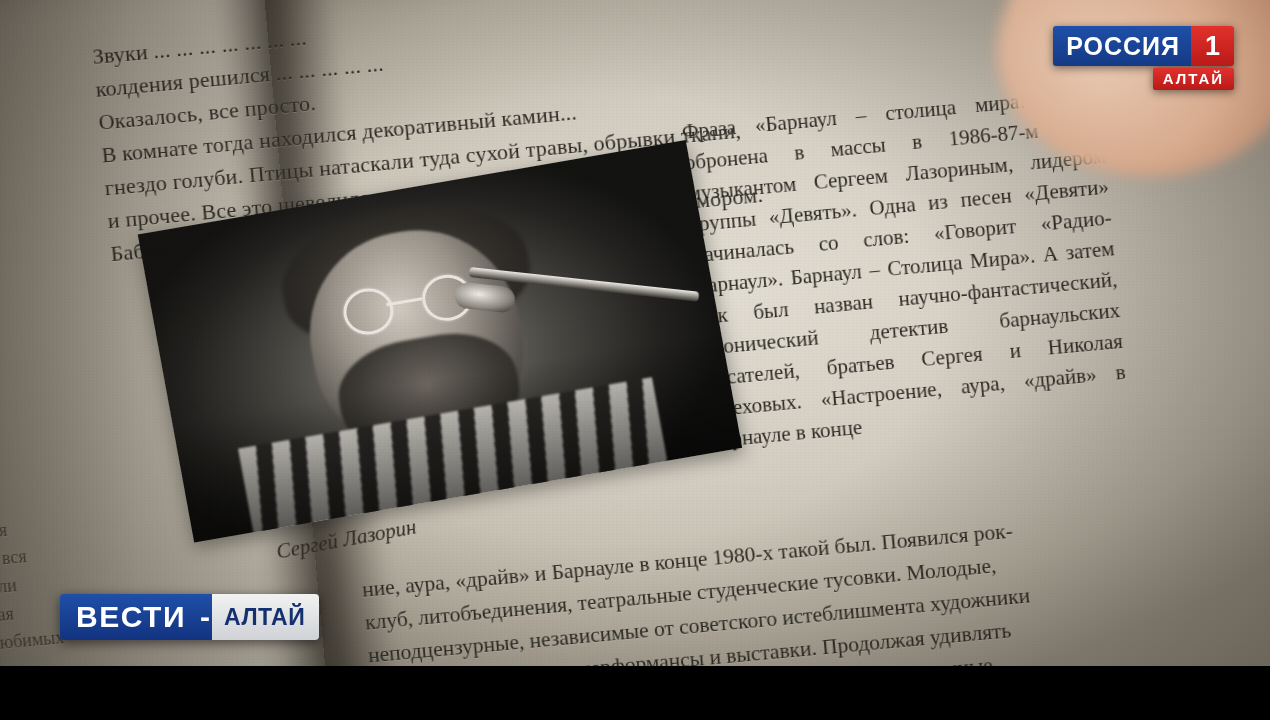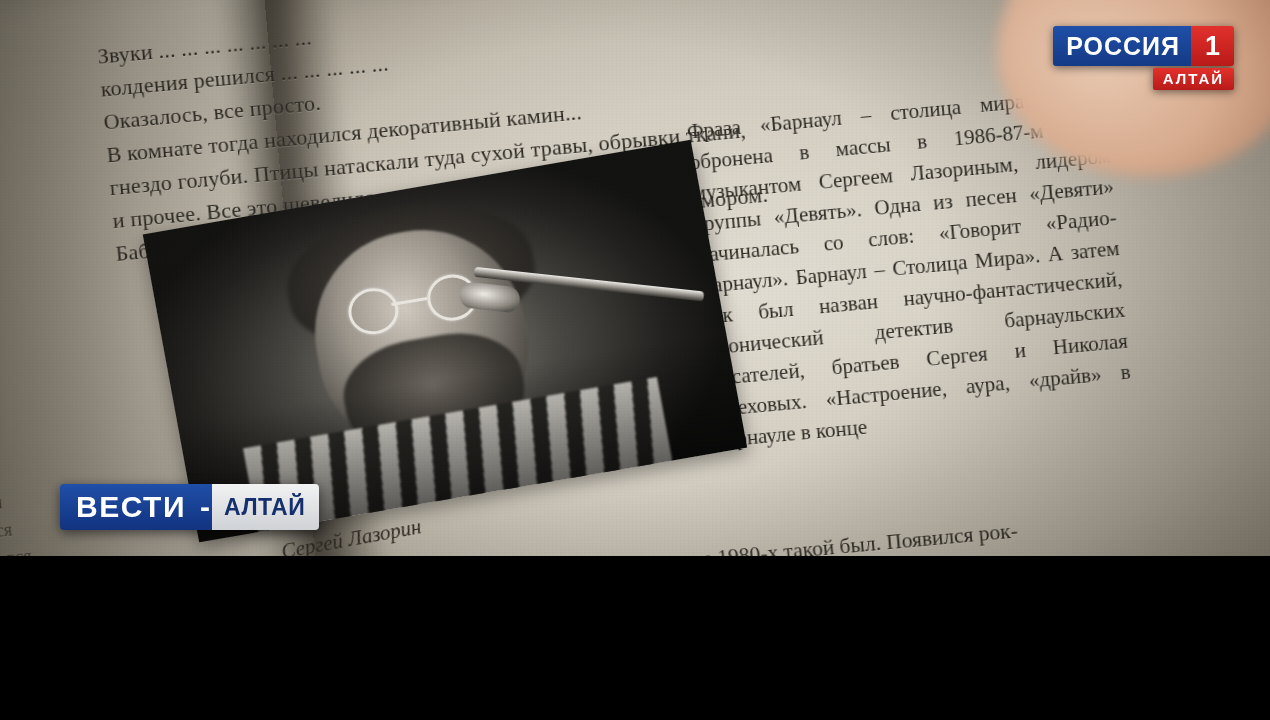--- a/index.html
+++ b/index.html
@@ -9,21 +9,21 @@
   }
   body {
     width: 1270px;
     height: 720px;
     overflow: hidden;
     font-family: "Liberation Serif", serif;
   }
   #scene {
     position: relative;
     width: 1270px;
-    height: 556px;
+    height: 666px;
     overflow: hidden;
     background: #6d6862;
   }
 
   
   .page-bg {
     position: absolute;
     inset: 0;
     background:
       radial-gradient(ellipse 900px 520px at 60% 45%, #d9d4c9 0%, #c9c3b6 38%, #b1aa9c 68%, #8d8779 100%),

